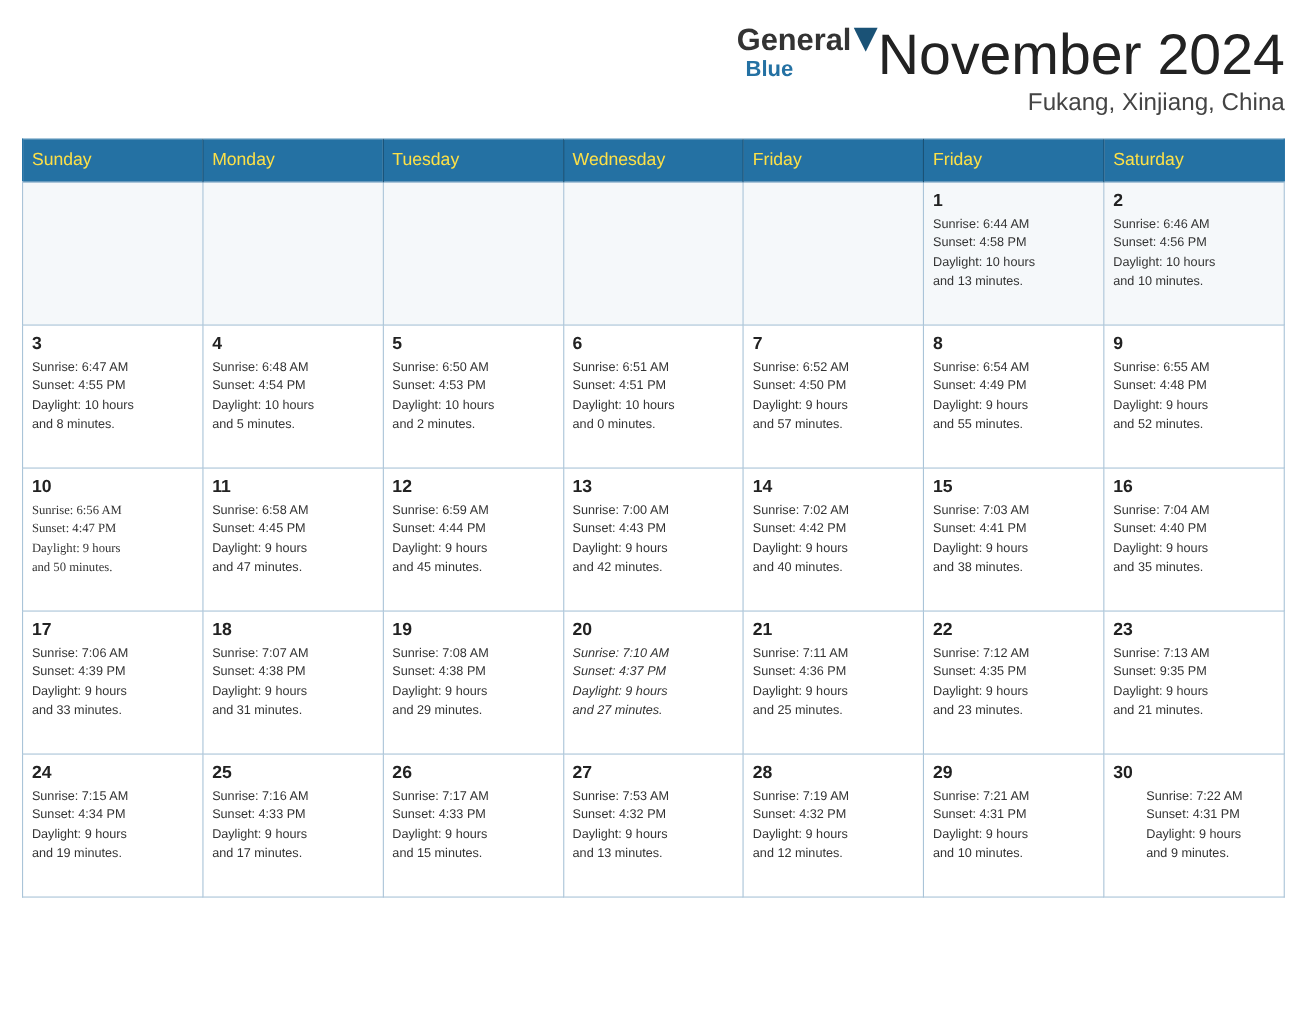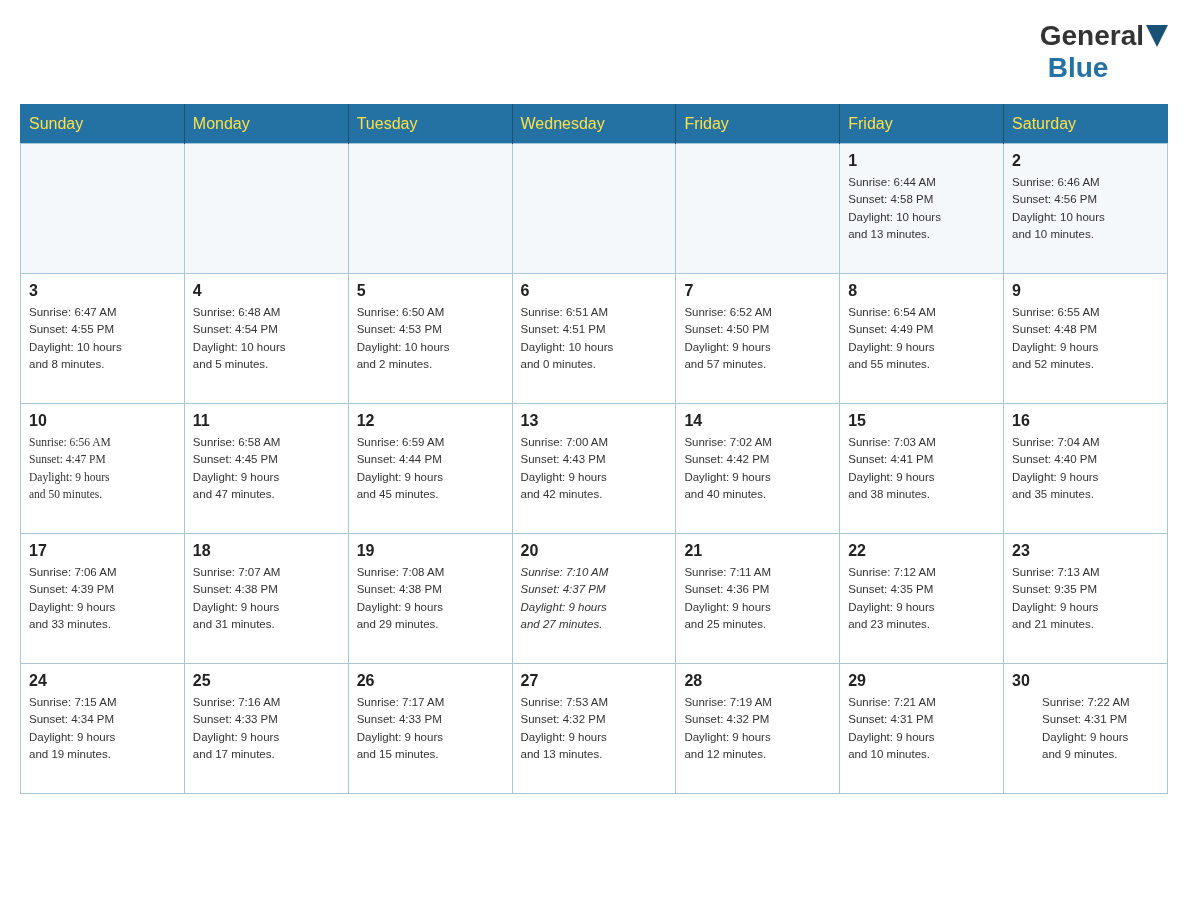--- a/index.html
+++ b/index.html
@@ -24,21 +24,21 @@
     .logo-text {
       display: flex;
       align-items: center;
     }
     .logo-general {
       font-size: 28px;
       font-weight: bold;
       color: #333;
     }
     .logo-blue {
-      font-size: 28px;
+      font-size: 20px;
       font-weight: bold;
       color: #2471a3;
       margin-left: 4px;
     }
     .title-section {
       text-align: right;
     }
     .month-title {
       font-size: 52px;
       font-weight: normal;
@@ -102,20 +102,24 @@
       <div style="display:flex; flex-direction:column; align-items:center; margin-left:2px;">
         <svg width="22" height="22" viewBox="0 0 22 22">
           <polygon points="0,0 22,0 11,22" fill="#1a5276"></polygon>
         </svg>
       </div>
     </div>
     <div style="margin-left: 4px;">
       <span class="logo-blue">Blue</span>
     </div>
   </div>
+  <div class="title-section">
+    <div class="month-title">November 2024</div>
+    <div class="location">Fukang, Xinjiang, China</div>
+  </div>
 </div>
 
 <table class="calendar-table">
   <thead>
     <tr>
     <th>Sunday</th>
         <th>Monday</th>
         <th>Tuesday</th>
         <th>Wednesday</th>
         <th>Friday</th>

